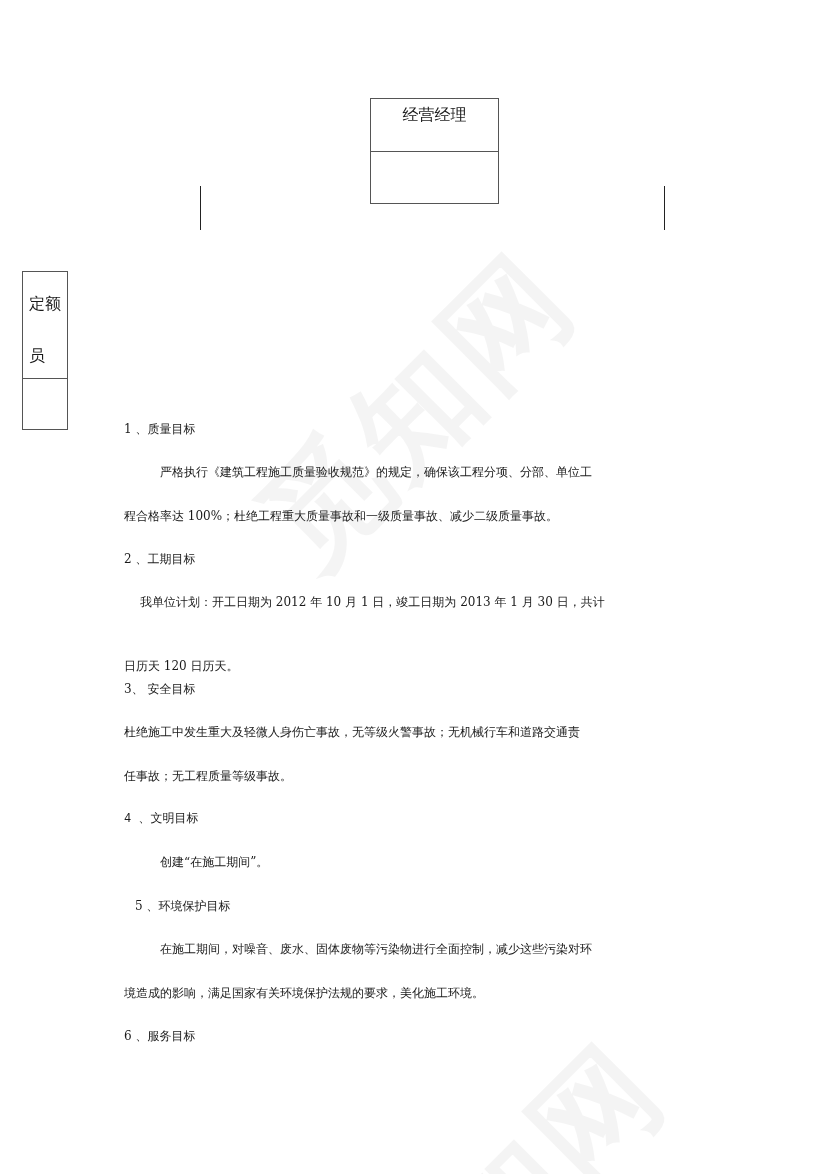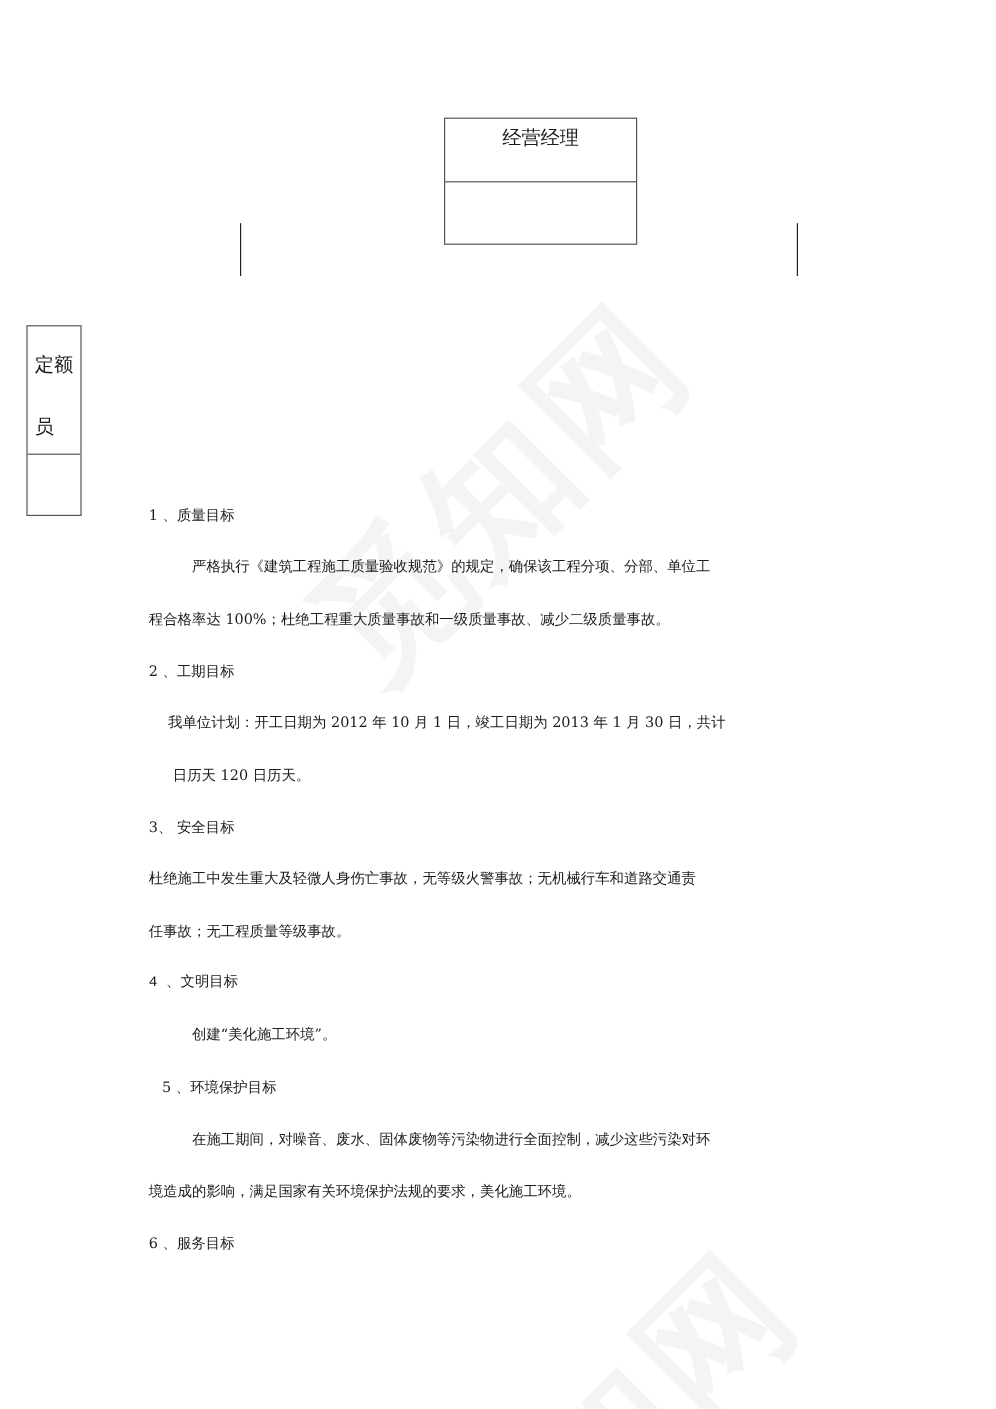--- a/index.html
+++ b/index.html
@@ -25,21 +25,21 @@
       border-bottom: 1px solid #555;
       box-sizing: border-box;
       display: flex;
       align-items: flex-start;
       justify-content: center;
       font-size: 16px;
     }
     #box-manager {
       left: 370px;
       top: 98px;
-      width: 161px;
+      width: 129px;
       height: 106px;
     }
     #box-manager .cell-top {
       height: 53px;
       padding-top: 6px;
     }
     #box-quota {
       left: 22px;
       top: 271px;
       width: 46px;
@@ -100,26 +100,26 @@
     <span style="margin-top:26px;">员</span>
   </div>
 </div>
 
 <div class="text-block" style="left:124px; top:419px;">1 、质量目标</div>
 <div class="text-block" style="left:160px; top:462px;text-align:center;">严格执行《建筑工程施工质量验收规范》的规定，确保该工程分项、分部、单位工</div>
 <div class="text-block" style="left:124px; top:506px;">程合格率达 100%；杜绝工程重大质量事故和一级质量事故、减少二级质量事故。</div>
 
 <div class="text-block" style="left:124px; top:549px;">2 、工期目标</div>
 <div class="text-block" style="left:140px; top:592px;">我单位计划：开工日期为 2012 年 10 月 1 日，竣工日期为 2013 年 1 月 30 日，共计</div>
-<div class="text-block" style="left:124px; top:636px;margin-left:20px;">日历天 120 日历天。</div>
+<div class="text-block" style="left:124px; top:656px;">日历天 120 日历天。</div>
 
 <div class="text-block" style="left:124px; top:679px;">3、  安全目标</div>
 <div class="text-block" style="left:124px; top:722px;">杜绝施工中发生重大及轻微人身伤亡事故，无等级火警事故；无机械行车和道路交通责</div>
 <div class="text-block" style="left:124px; top:766px;">任事故；无工程质量等级事故。</div>
 
 <div class="text-block" style="left:124px; top:809px;font-family:Liberation Mono, monospace;">4 、文明目标</div>
-<div class="text-block" style="left:160px; top:852px;">创建“美化施工环境”。</div>
+<div class="text-block" style="left:160px; top:852px;">创建“在施工期间”。</div>
 
 <div class="text-block" style="left:124px; top:896px;margin-left:11px;">5 、环境保护目标</div>
 <div class="text-block" style="left:160px; top:939px;">在施工期间，对噪音、废水、固体废物等污染物进行全面控制，减少这些污染对环</div>
 <div class="text-block" style="left:124px; top:983px;text-align:right;">境造成的影响，满足国家有关环境保护法规的要求，美化施工环境。</div>
 
 <div class="text-block" style="left:124px; top:1026px;">6 、服务目标</div>
 
 </body></html>

